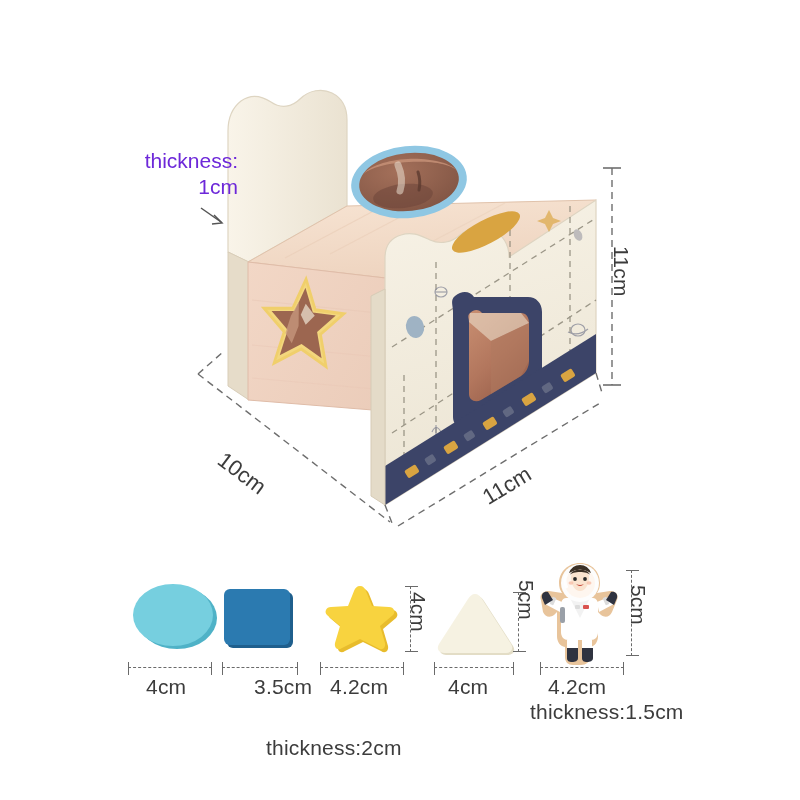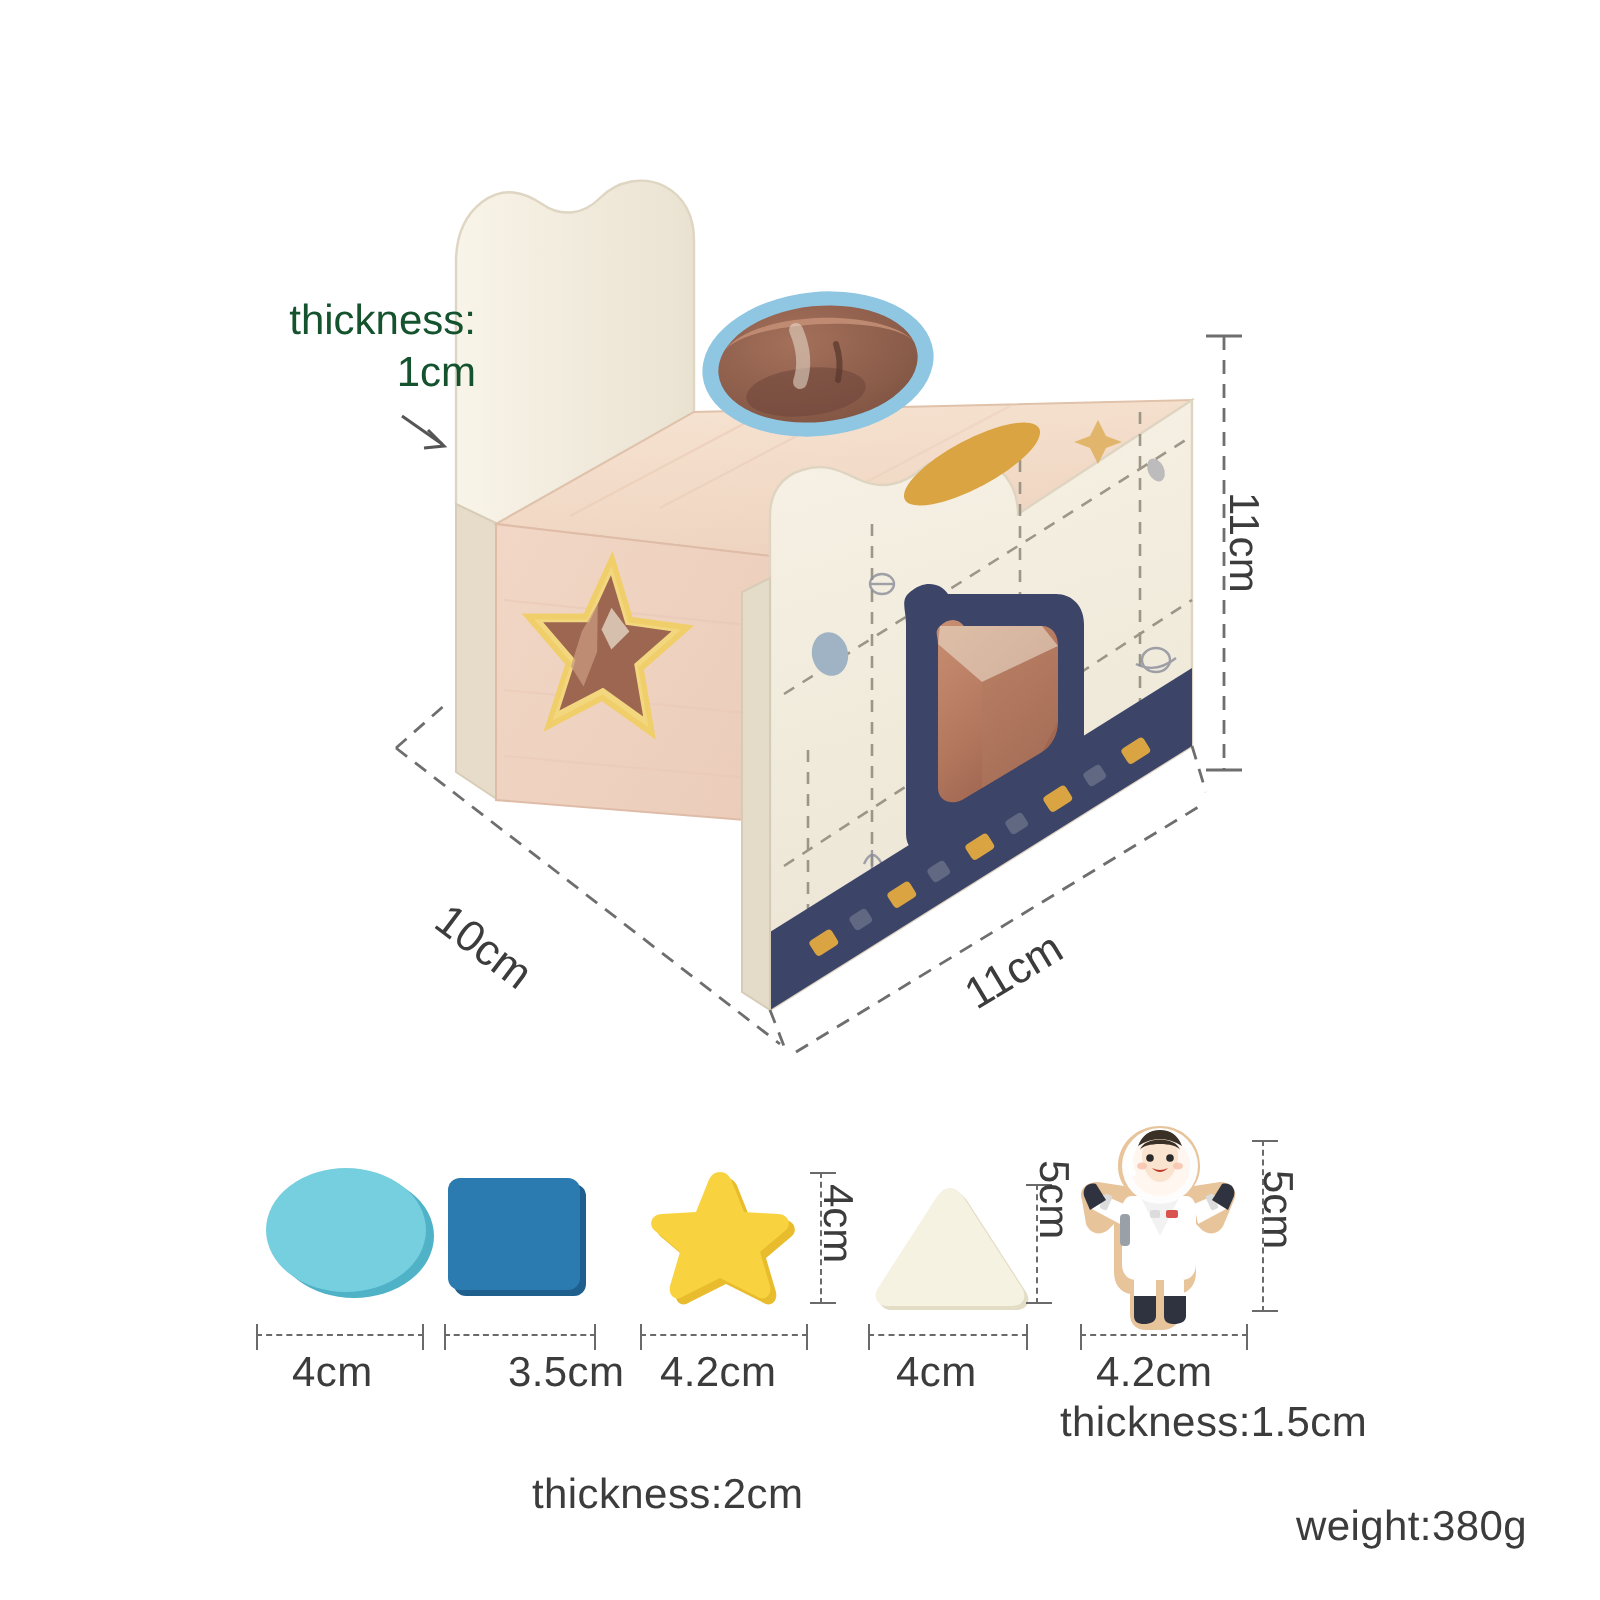--- a/index.html
+++ b/index.html
@@ -17,21 +17,21 @@
   .dim-label{
     position:absolute;
     font-size:21px;
     color:#3c3c3c;
     white-space:nowrap;
     letter-spacing:.2px;
   }
   .note{
     position:absolute;
     font-size:21px;
-    color:#14532d;
+    color:#6d28d9;
     text-align:right;
     line-height:1.25;
     white-space:pre-line;
   }
 
   
   #toy{position:absolute;left:0;top:0;width:800px;height:560px;}
 
   
   .piece{position:absolute;}
@@ -376,15 +376,14 @@
     </svg>
   </div>
   <div class="measure-h" style="left:540px;top:667px;width:84px;"></div>
   <div class="dim-label" style="left:548px;top:675px;">4.2cm</div>
   <div class="measure-v" style="left:631px;top:570px;height:86px;"></div>
   <div class="vlabel" style="left:650px;top:585px;">5cm</div>
 
   <div class="dim-label" style="left:255px;top:736px;margin-left:11px;">thickness:2cm</div>
   <div class="dim-label" style="left:530px;top:700px;">thickness:1.5cm</div>
 
-  <div class="dim-label" style="left:648px;top:752px;">weight:380g</div>
 
 </div>
 
 </body></html>

